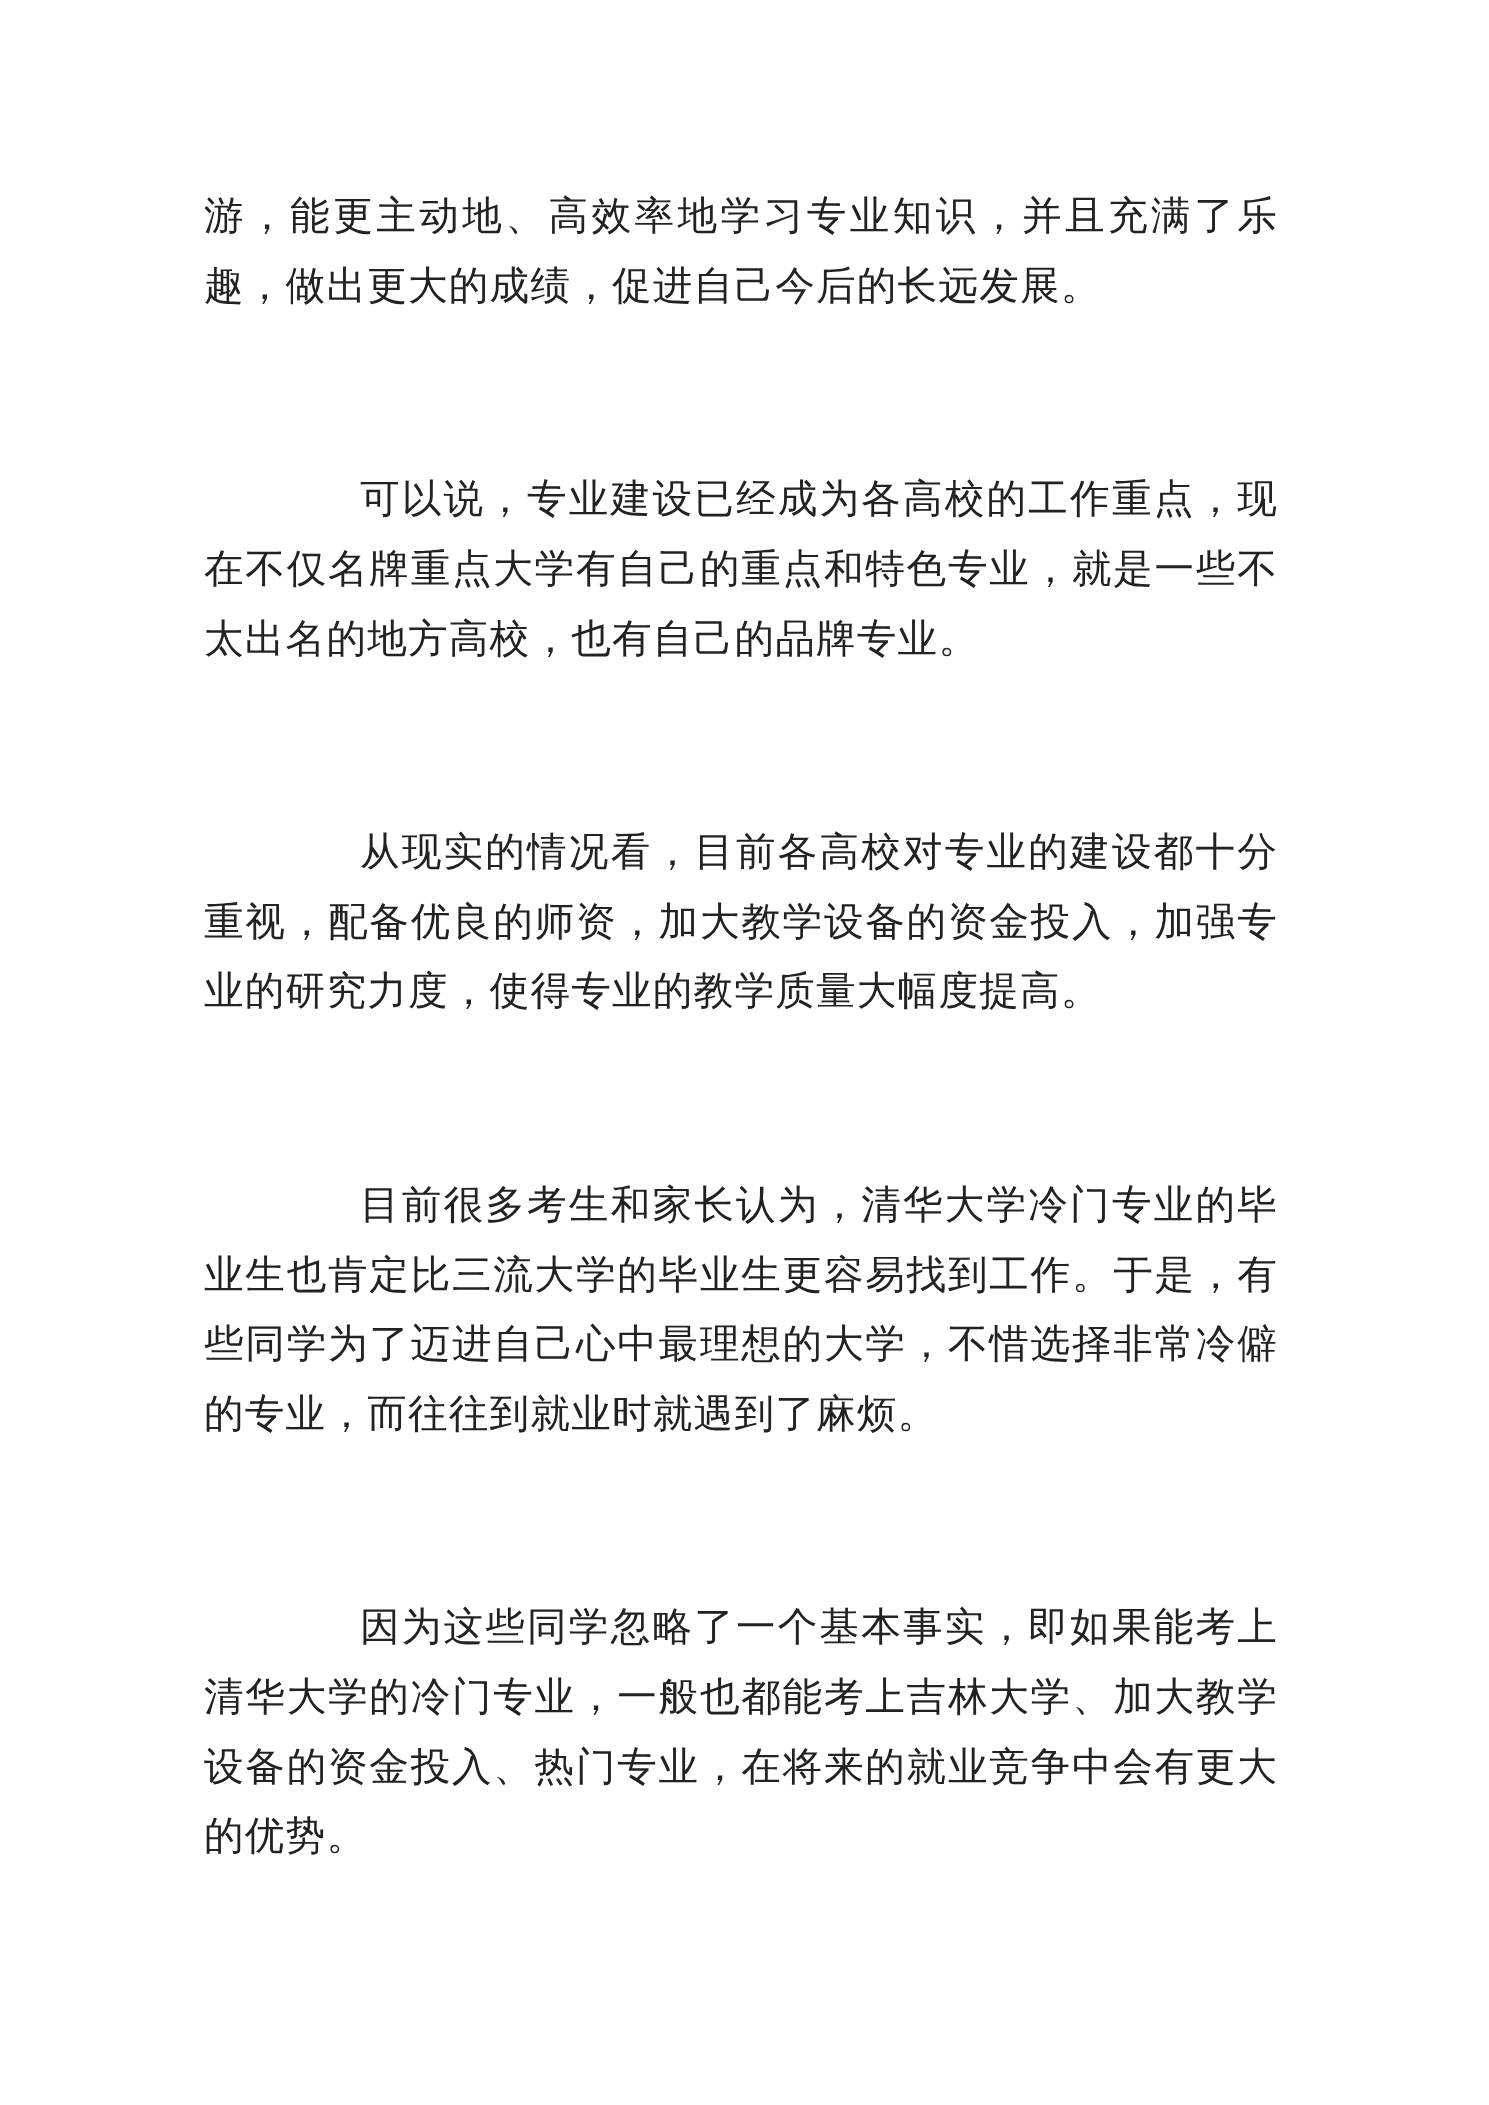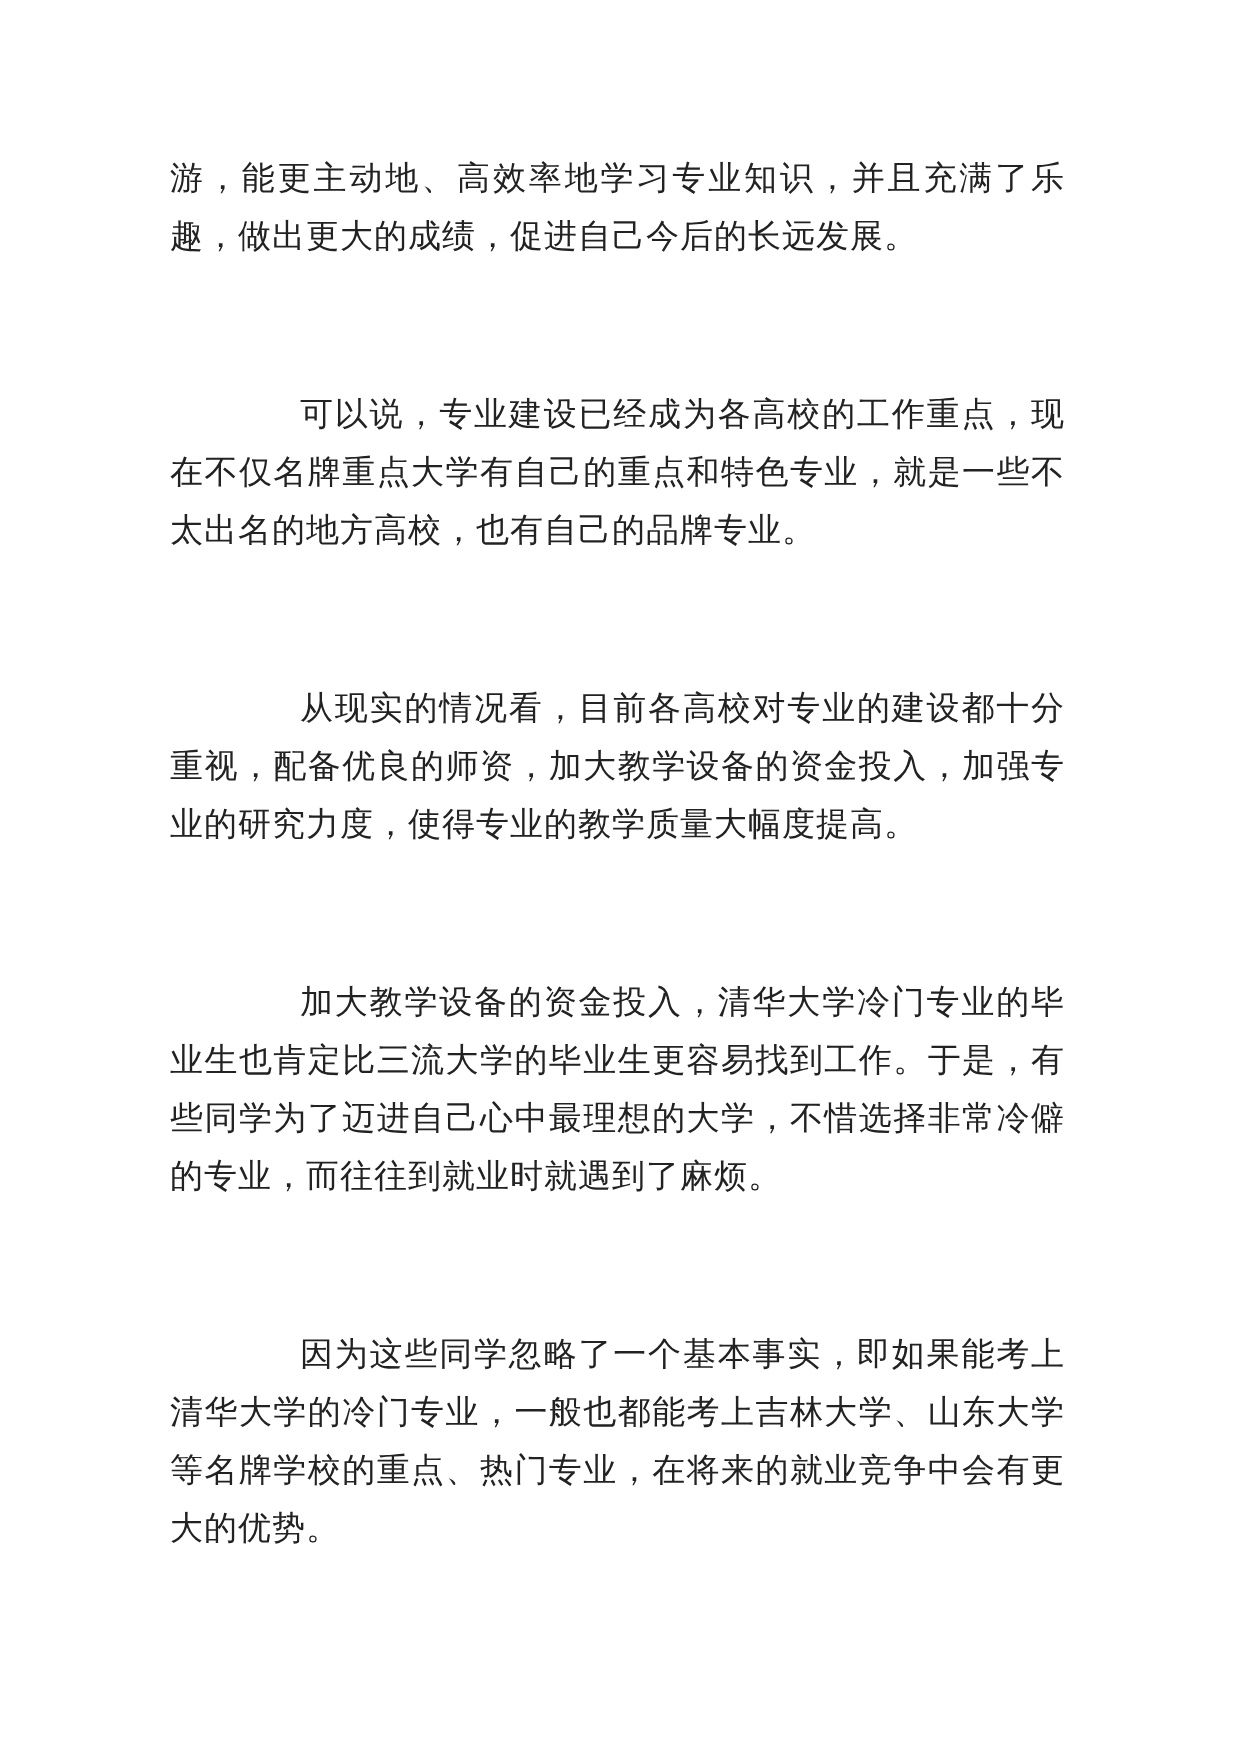--- a/index.html
+++ b/index.html
@@ -17,21 +17,21 @@
     width: 1241px;
     height: 1754px;
     background: #ffffff;
     padding: 152px 170px 0 170px;
   }
   .text-block {
     width: 895px;
   }
   .para {
     margin: 0 0 120px 0;
-    font-family: Liberation Mono, monospace;
+    font-family: Liberation Serif, serif;
     font-weight: 400;
     font-size: 33px;
     line-height: 58px;
     color: #222222;
     text-align: justify;
     text-justify: inter-ideograph;
     letter-spacing: 1px;
     word-break: break-all;
   }
   .para.indented {
@@ -42,16 +42,16 @@
   }
 </style>
 </head>
 <body>
 
 <div class="page">
   <div class="text-block">
     <p class="para">游，能更主动地、高效率地学习专业知识，并且充满了乐趣，做出更大的成绩，促进自己今后的长远发展。</p>
     <p class="para indented">可以说，专业建设已经成为各高校的工作重点，现在不仅名牌重点大学有自己的重点和特色专业，就是一些不太出名的地方高校，也有自己的品牌专业。</p>
     <p class="para indented">从现实的情况看，目前各高校对专业的建设都十分重视，配备优良的师资，加大教学设备的资金投入，加强专业的研究力度，使得专业的教学质量大幅度提高。</p>
-    <p class="para indented">加大教学设备的资金投入，清华大学冷门专业的毕业生也肯定比三流大学的毕业生更容易找到工作。于是，有些同学为了迈进自己心中最理想的大学，不惜选择非常冷僻的专业，而往往到就业时就遇到了麻烦。</p>
-    <p class="para indented">因为这些同学忽略了一个基本事实，即如果能考上清华大学的冷门专业，一般也都能考上吉林大学、山东大学等名牌学校的重点、热门专业，在将来的就业竞争中会有更大的优势。</p>
+    <p class="para indented">目前很多考生和家长认为，清华大学冷门专业的毕业生也肯定比三流大学的毕业生更容易找到工作。于是，有些同学为了迈进自己心中最理想的大学，不惜选择非常冷僻的专业，而往往到就业时就遇到了麻烦。</p>
+    <p class="para indented">因为这些同学忽略了一个基本事实，即如果能考上清华大学的冷门专业，一般也都能考上吉林大学、加大教学设备的资金投入、热门专业，在将来的就业竞争中会有更大的优势。</p>
   </div>
 </div>
 
 </body></html>

